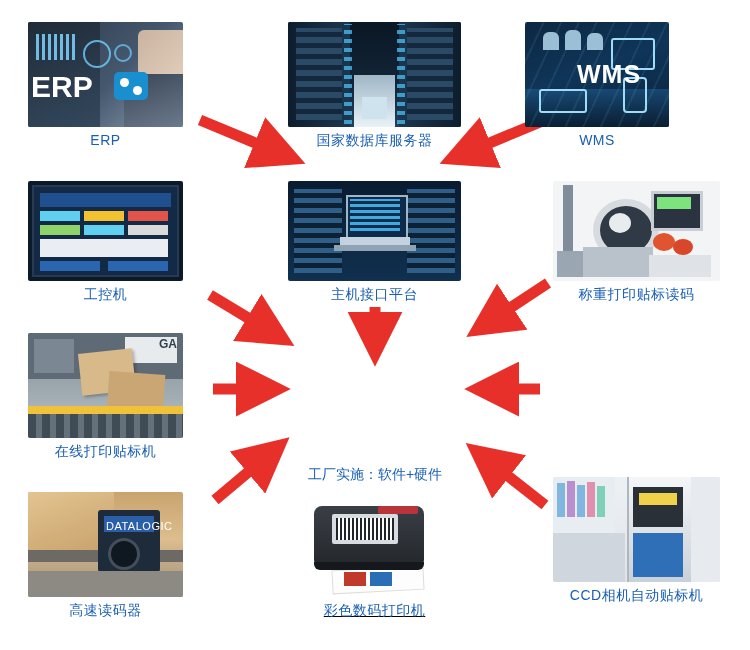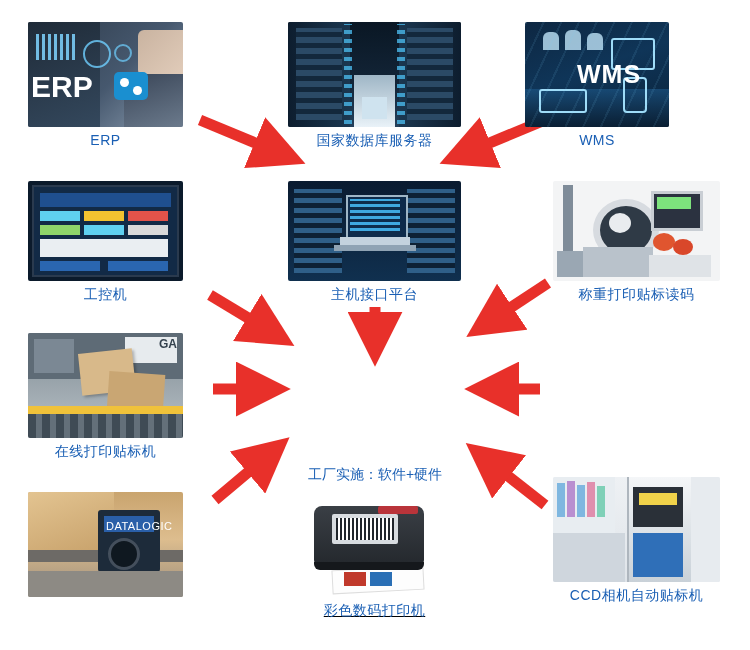--- a/index.html
+++ b/index.html
@@ -232,20 +232,21 @@
     <div class="thumb" style="height:105px; background:linear-gradient(180deg,#c9a46e 0%,#ddbd8e 45%,#9b8d7c 100%);">
       <div class="blk" style="left:0;top:0;width:86px;height:70px;background:linear-gradient(160deg,#e3c491,#c49d66);"></div>
       <div class="blk" style="left:0;top:58px;width:155px;height:12px;background:#6d6a66;"></div>
       <div class="blk" style="left:70px;top:18px;width:62px;height:62px;background:#1d2b3a;border-radius:3px;"></div>
       <div class="blk" style="left:76px;top:24px;width:50px;height:16px;background:#2a5fa8;"></div>
       <div class="blk" style="left:78px;top:28px;color:#fff;font-size:11px;letter-spacing:.5px;">DATALOGIC</div>
       <div class="blk" style="left:80px;top:46px;width:26px;height:26px;border-radius:50%;background:#0f1820;border:3px solid #444f5c;"></div>
       <div class="blk" style="left:0;bottom:0;width:155px;height:26px;background:#8e8madd;"></div>
       <div class="blk" style="left:0;bottom:0;width:155px;height:26px;background:#8d8a84;"></div>
     </div>
+    <div class="caption">高速读码器</div>
   </div>
 
   <div class="node" style="left:288px; top:492px; width:173px;text-decoration:underline;">
     <div class="thumb" style="height:105px; background:#ffffff;">
       <div class="blk" style="left:26px;top:14px;width:110px;height:62px;background:linear-gradient(180deg,#3a3f45,#23272c);border-radius:8px;"></div>
       <div class="blk" style="left:44px;top:22px;width:66px;height:30px;background:#d8dce0;border-radius:2px;"></div>
       <div class="blk" style="left:48px;top:26px;width:58px;height:22px;background:repeating-linear-gradient(90deg,#20252b 0 2px,#fff 2px 4px);"></div>
       <div class="blk" style="left:90px;top:14px;width:40px;height:8px;background:#b9343a;border-radius:2px;"></div>
       <div class="blk" style="left:44px;top:76px;width:90px;height:22px;background:#fdfdfd;border:1px solid #ddd;transform:rotate(-3deg);"></div>
       <div class="blk" style="left:56px;top:80px;width:22px;height:14px;background:#c0392b;"></div>

